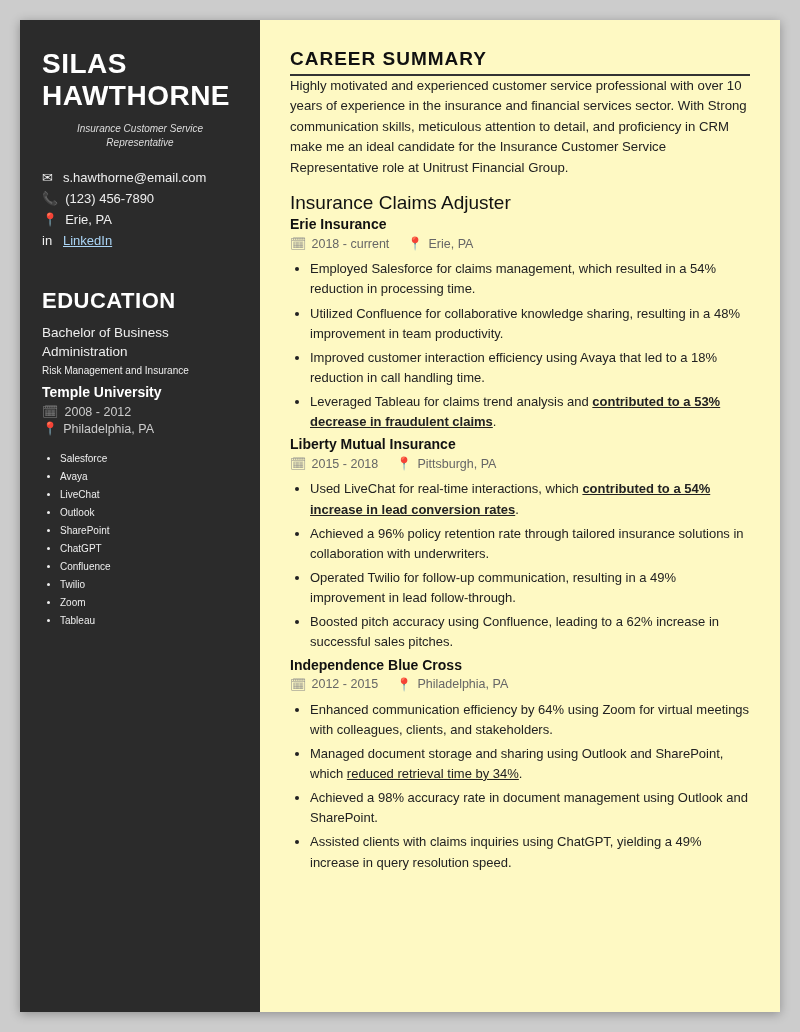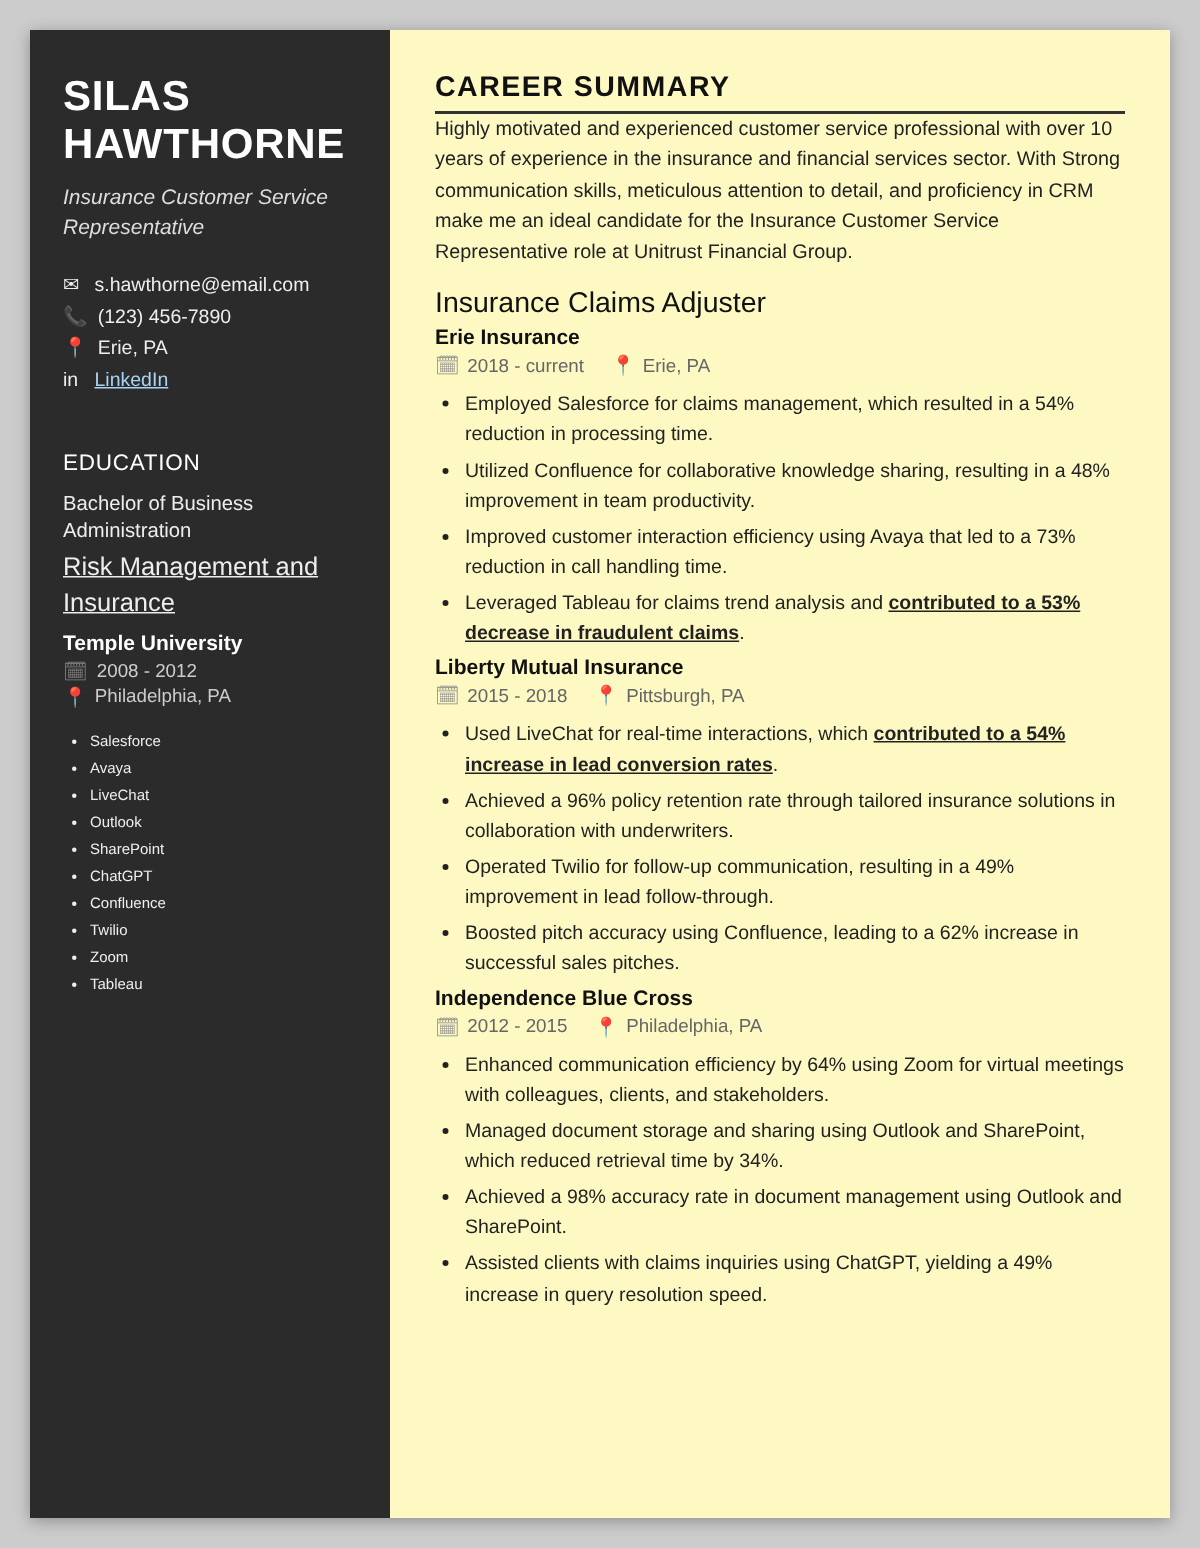--- a/index.html
+++ b/index.html
@@ -31,24 +31,25 @@
     }
     .sidebar-name {
       font-size: 28px;
       font-weight: 900;
       line-height: 1.15;
       letter-spacing: 0.5px;
       margin-bottom: 10px;
     }
     .sidebar-title {
       font-style: italic;
-      font-size: 14px;
+      font-size: 10px;
       line-height: 1.4;
       color: #ddd;
       margin-bottom: 20px;
+      text-align: center;
     }
     .sidebar-contact {
       margin-bottom: 28px;
     }
     .sidebar-contact-item {
       display: flex;
       align-items: center;
       gap: 7px;
       font-size: 13px;
       color: #eee;
@@ -56,40 +57,39 @@
     }
     .sidebar-contact-item a {
       color: #aad4f5;
       text-decoration: underline;
     }
     .contact-icon {
       font-size: 13px;
       min-width: 14px;
     }
     .sidebar-section-title {
-      font-size: 15px;
-      font-weight: 400;
+      font-size: 22px;
+      font-weight: 700;
       color: #fff;
       text-transform: uppercase;
       letter-spacing: 0.5px;
       margin-bottom: 10px;
       margin-top: 6px;
     }
     .education-degree {
       font-size: 13.5px;
       color: #eee;
       line-height: 1.4;
       margin-bottom: 2px;
     }
     .education-field {
-      font-size: 17px;
+      font-size: 10px;
       color: #eee;
       line-height: 1.4;
       margin-bottom: 6px;
-      text-decoration: underline;
     }
     .education-school {
       font-size: 14px;
       font-weight: 700;
       color: #fff;
       margin-bottom: 4px;
     }
     .education-meta {
       display: flex;
       align-items: center;
@@ -172,20 +172,21 @@
       margin-bottom: 4px;
     }
     .job-bullets li {
       margin-bottom: 4px;
     }
     .underline-bold {
       text-decoration: underline;
       font-weight: 700;
     }
     .underline {
+      text-decoration: underline;
     }
     .meta-icon {
       font-size: 13px;
       color: #888;
     }
   </style>
 </head>
 <body>
 
 <div class="resume">
@@ -262,21 +263,21 @@
           <span>2018 - current</span>
         </div>
         <div class="job-meta-item">
           <span class="meta-icon">📍</span>
           <span>Erie, PA</span>
         </div>
       </div>
       <ul class="job-bullets">
         <li>Employed Salesforce for claims management, which resulted in a 54% reduction in processing time.</li>
         <li>Utilized Confluence for collaborative knowledge sharing, resulting in a 48% improvement in team productivity.</li>
-        <li>Improved customer interaction efficiency using Avaya that led to a 73% reduction in call handling time.</li>
+        <li>Improved customer interaction efficiency using Avaya that led to a 18% reduction in call handling time.</li>
         <li>Leveraged Tableau for claims trend analysis and <span class="underline-bold">contributed to a 53% decrease in fraudulent claims</span>.</li>
       </ul>
     </div>
 
     <div class="job">
       <div class="job-company">Liberty Mutual Insurance</div>
       <div class="job-meta">
         <div class="job-meta-item">
           <span class="meta-icon">🗓</span>
           <span>2015 - 2018</span>

